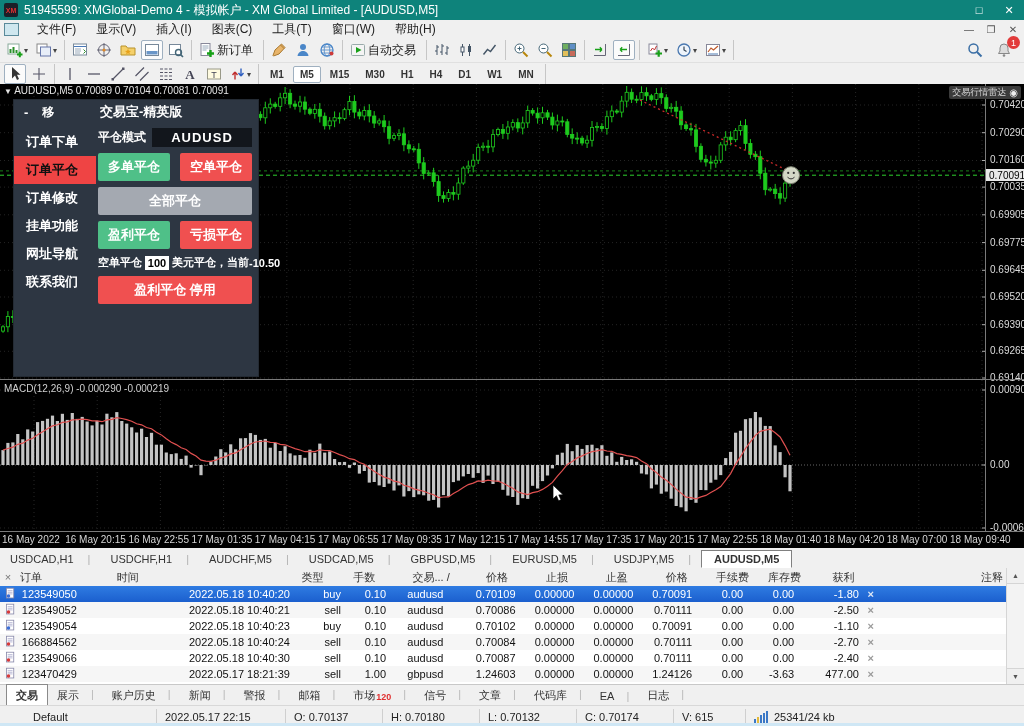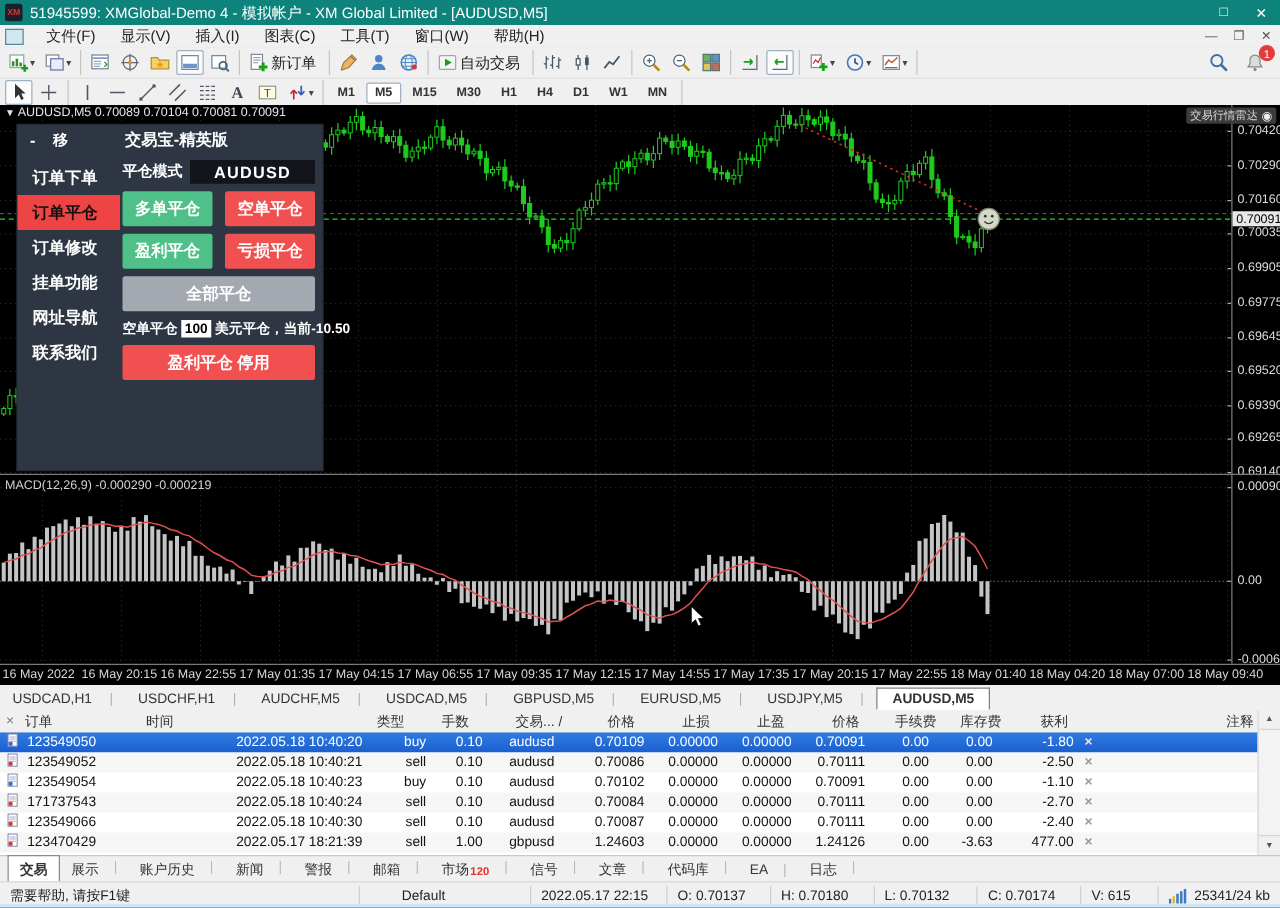--- a/index.html
+++ b/index.html
@@ -1083,25 +1083,25 @@
       <div class="pbody">
         <div class="prow">
           <span class="plabel">平仓模式</span>
           <span class="modebox">AUDUSD</span>
         </div>
         <div class="prow">
           <div class="pbtn green">多单平仓</div>
           <div class="pbtn red">空单平仓</div>
         </div>
         <div class="prow">
+          <div class="pbtn gray">全部平仓</div>
+        </div>
+        <div class="prow">
           <div class="pbtn green">盈利平仓</div>
           <div class="pbtn red">亏损平仓</div>
-        </div>
-        <div class="prow">
-          <div class="pbtn gray">全部平仓</div>
         </div>
         <div class="rule">
           <span>空单平仓</span>
           <input value="100" style="">
           <span>美元平仓，当前</span>
           <span>-10.50</span>
         </div>
         <div class="prow" style="margin-top:6px;">
           <div class="pbtn red">盈利平仓  停用</div>
         </div>
@@ -1223,21 +1223,21 @@
           <div class="tc num" style="width: 66px;">-1.10</div>
           <div class="tc ctr xbtn" style="width: 16px;">×</div>
           <div class="tc num" style="width: 131px;"></div>
         </div>
         <div class="trow alt">
           <div class="tc ctr" style="width: 18px;"><svg width="13" height="13" viewBox="0 0 16 16">
               <rect x="3" y="1.5" width="9" height="12" fill="#fff" stroke="#88a"></rect>
               <path d="M4.5 4.5h6M4.5 6.5h6M4.5 8.5h6" stroke="#aac"></path>
               <circle cx="5.5" cy="11" r="2.2" fill="#d83a3a"></circle>
             </svg></div>
-          <div class="tc " style="width: 97px;">171737543</div>
+          <div class="tc " style="width: 97px;">166884562</div>
           <div class="tc num" style="width: 185px;">2022.05.18 10:40:24</div>
           <div class="tc num" style="width: 52px;">sell</div>
           <div class="tc num" style="width: 46px;">0.10</div>
           <div class="tc ctr" style="width: 72px;">audusd</div>
           <div class="tc num" style="width: 60px;">0.70084</div>
           <div class="tc num" style="width: 60px;">0.00000</div>
           <div class="tc num" style="width: 60px;">0.00000</div>
           <div class="tc num" style="width: 60px;">0.70111</div>
           <div class="tc num" style="width: 52px;">0.00</div>
           <div class="tc num" style="width: 52px;">0.00</div>
@@ -1339,21 +1339,20 @@
         <span>EA</span>
         <span class="sep">|</span>
       </div>
       <div class="btab">
         <span>日志</span>
         <span class="sep">|</span>
       </div>
     </div>
 
   <div id="statusbar">
-    <div class="sseg" style="width:330px;">需要帮助, 请按F1键</div>
     <div class="sseg" style="width:115px;margin-left:25px;">Default</div>
     <div class="sseg" style="width:112px;">2022.05.17 22:15</div>
     <div class="sseg" style="width:80px;">O: 0.70137</div>
     <div class="sseg" style="width:80px;">H: 0.70180</div>
     <div class="sseg" style="width:80px;">L: 0.70132</div>
     <div class="sseg" style="width:80px;">C: 0.70174</div>
     <div class="sseg" style="width:55px;">V: 615</div>
     <div class="sseg" style="border-right:none;flex:1;" id="connseg">
       <span id="conn">
         <svg width="16" height="12" viewBox="0 0 16 12">

